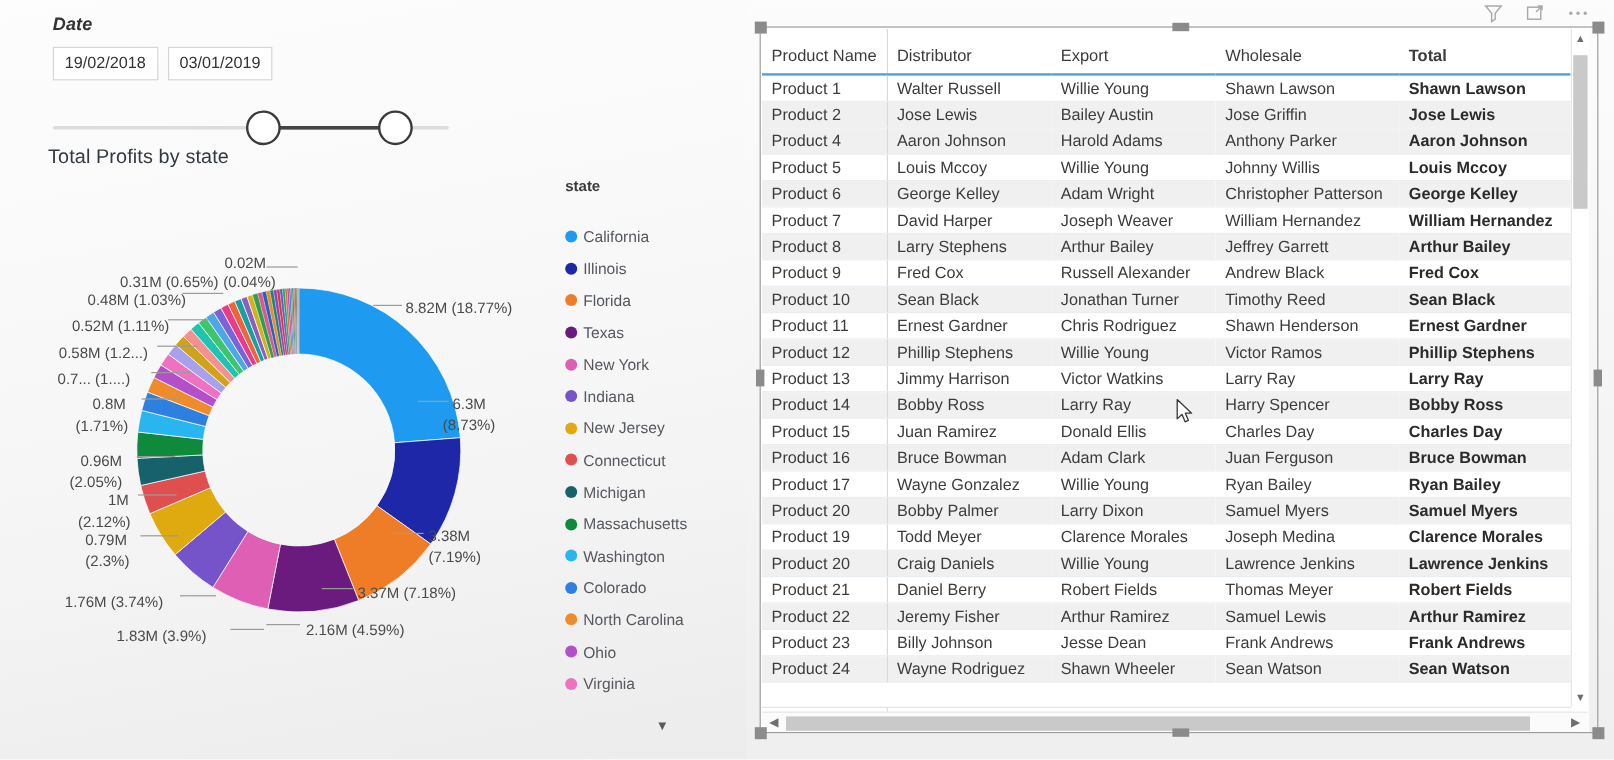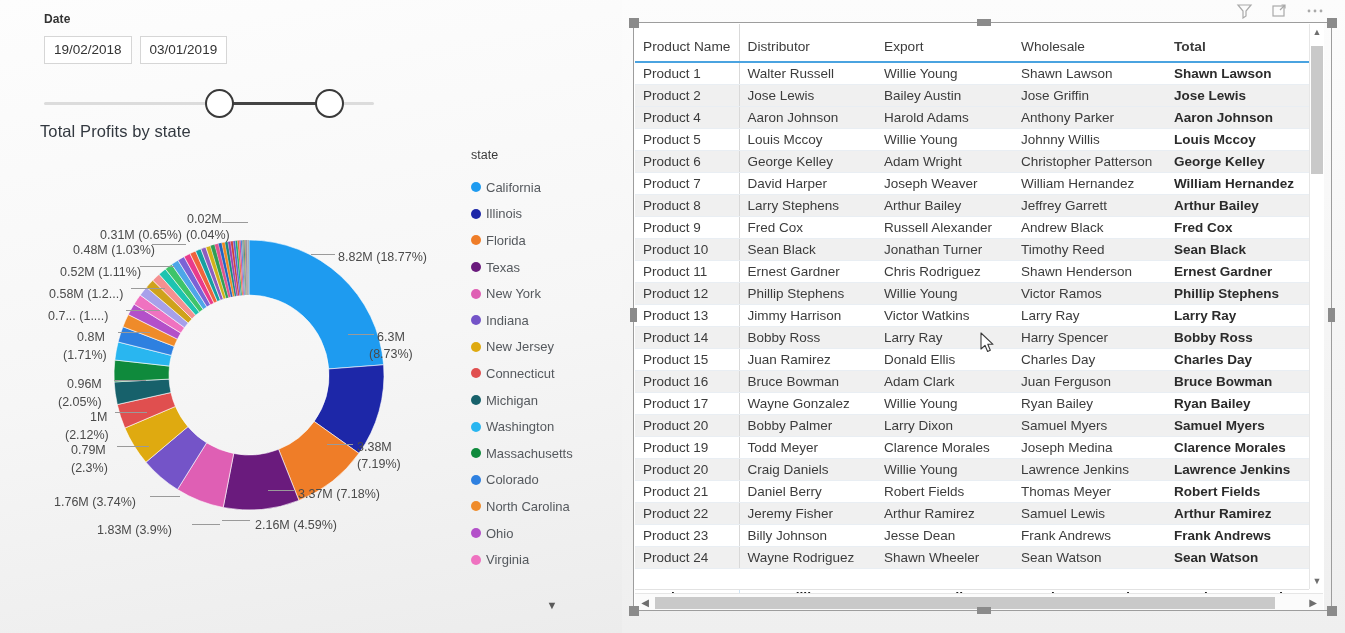--- a/index.html
+++ b/index.html
@@ -17,21 +17,21 @@
 
   
   #left-panel {
     position: absolute; left: 0; top: 0; width: 622px; height: 633px;
     background: linear-gradient(170deg, #fdfdfd 0%, #f6f6f6 55%, #ececec 100%);
   }
 
   
   #date-slicer { position: absolute; left: 44px; top: 12px; width: 340px; }
   .slicer-title {
-    font-size: 12px; font-weight: bold; color: #333; letter-spacing: .1px;
+    font-size: 15px; font-weight: bold; color: #333; letter-spacing: .1px; font-style: italic;
   }
   .date-boxes { margin-top: 10px; display: flex; gap: 8px; }
   .date-box {
     border: 1px solid #d6d6d6; background: #fff;
     padding: 4px 9px; font-size: 13.5px; color: #333;
     min-width: 85px; text-align: center; line-height: 18px;
   }
   #slider-track-wrap {
     position: relative; margin-top: 22px; height: 34px; width: 330px;
   }
@@ -71,21 +71,21 @@
   .donut-label.right { text-align: left; }
   .leader {
     position: absolute; background: #9a9a9a; height: 1px;
   }
 
   
   #legend {
     position: absolute; left: 471px; top: 148px; width: 140px;
   }
   #legend-title {
-    font-size: 12.5px; font-weight: normal; color: #3b3b3b; margin-bottom: 12px;
+    font-size: 12.5px; font-weight: bold; color: #3b3b3b; margin-bottom: 22px;
   }
   .legend-item {
     display: flex; align-items: center; gap: 5px;
     height: 26.6px; font-size: 13px; color: #55595e;
   }
   .legend-dot {
     width: 10px; height: 10px; border-radius: 50%; flex: 0 0 10px;
   }
   #legend-more {
     position: absolute; left: 543px; top: 598px;
@@ -348,26 +348,26 @@
           </div>
           <div class="legend-item">
             <span class="legend-dot" style="background: rgb(224, 79, 79);"></span>
             <span>Connecticut</span>
           </div>
           <div class="legend-item">
             <span class="legend-dot" style="background: rgb(23, 97, 107);"></span>
             <span>Michigan</span>
           </div>
           <div class="legend-item">
+            <span class="legend-dot" style="background: rgb(15, 138, 60);"></span>
+            <span>Massachusetts</span>
+          </div>
+          <div class="legend-item">
             <span class="legend-dot" style="background: rgb(41, 182, 240);"></span>
             <span>Washington</span>
-          </div>
-          <div class="legend-item">
-            <span class="legend-dot" style="background: rgb(15, 138, 60);"></span>
-            <span>Massachusetts</span>
           </div>
           <div class="legend-item">
             <span class="legend-dot" style="background: rgb(46, 128, 224);"></span>
             <span>Colorado</span>
           </div>
           <div class="legend-item">
             <span class="legend-dot" style="background: rgb(239, 139, 42);"></span>
             <span>North Carolina</span>
           </div>
           <div class="legend-item">

